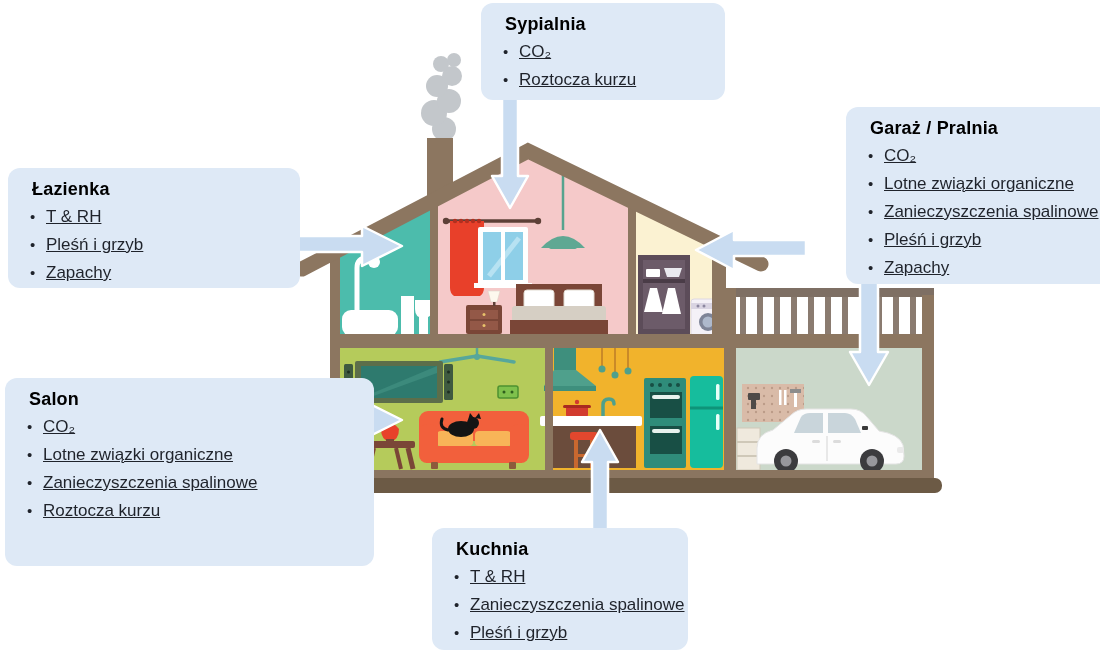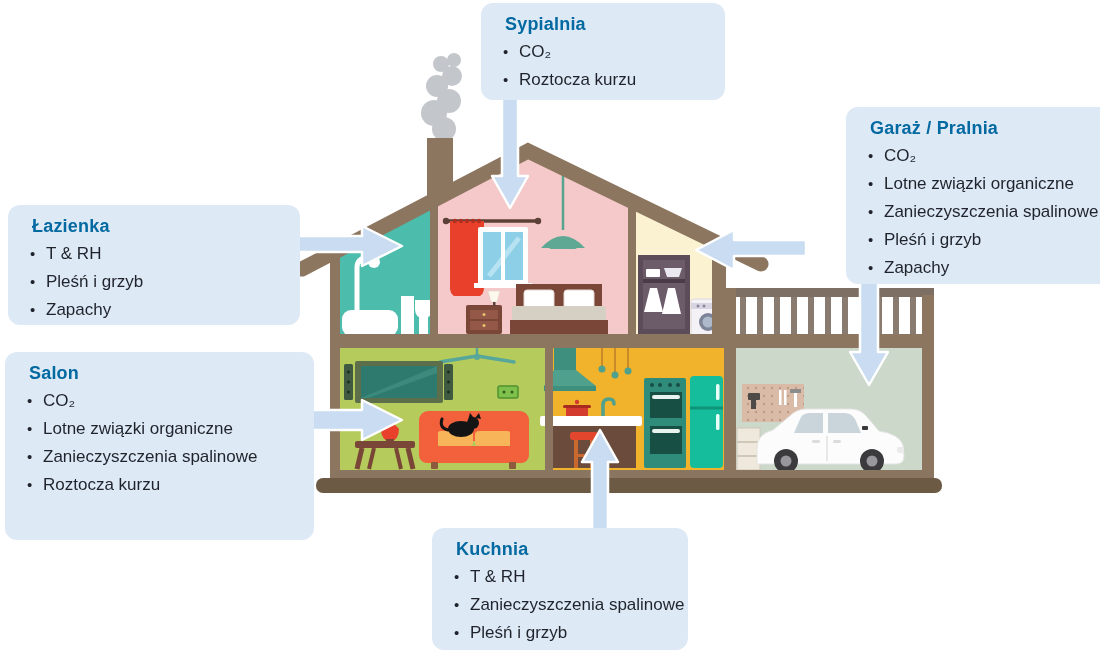--- a/index.html
+++ b/index.html
@@ -6,35 +6,35 @@
   .canvas{
     position:relative;width:1100px;height:662px;overflow:hidden;
     font-family:"Liberation Sans", sans-serif;background:#fff;
   }
   .canvas svg{position:absolute;left:0;top:0;}
   .callout{
     position:absolute;background:#DEE9F6;border-radius:12px;
     padding:9px 14px 8px 24px;box-sizing:border-box;
   }
   .callout-title{
-    font-size:18px;font-weight:bold;color:#0369a1;line-height:24px;
+    font-size:18px;font-weight:bold;color:#000000;line-height:24px;
     letter-spacing:.2px;
   }
   .callout-list{
     list-style:none;margin:2px 0 0 -2px;padding:0;
   }
   .callout-list li{
     position:relative;font-size:17px;color:#1F232B;line-height:28px;
-    padding-left:16px;white-space:nowrap;
+    padding-left:16px;white-space:nowrap;text-decoration:underline;
   }
   .callout-list li::before{
     content:"\2022";position:absolute;left:0;top:0;font-size:15px;color:#1F232B;
   }
-  #box-lazienka{left:8px;top:168px;width:292px;height:120px;margin-top:37px;}
-  #box-salon{left:5px;top:352px;width:309px;height:188px;}
+  #box-lazienka{left:8px;top:168px;width:292px;height:120px;}
+  #box-salon{left:5px;top:378px;width:369px;height:188px;}
   #box-sypialnia{left:481px;top:3px;width:244px;height:97px;}
   #box-garaz{left:806px;top:107px;width:291px;height:177px;margin-left:40px;}
   #box-kuchnia{left:432px;top:528px;width:256px;height:122px;}
 </style>
 </head>
 <body>
 
 <div class="canvas">
 
 <svg width="1100" height="662" viewBox="0 0 1100 662">

